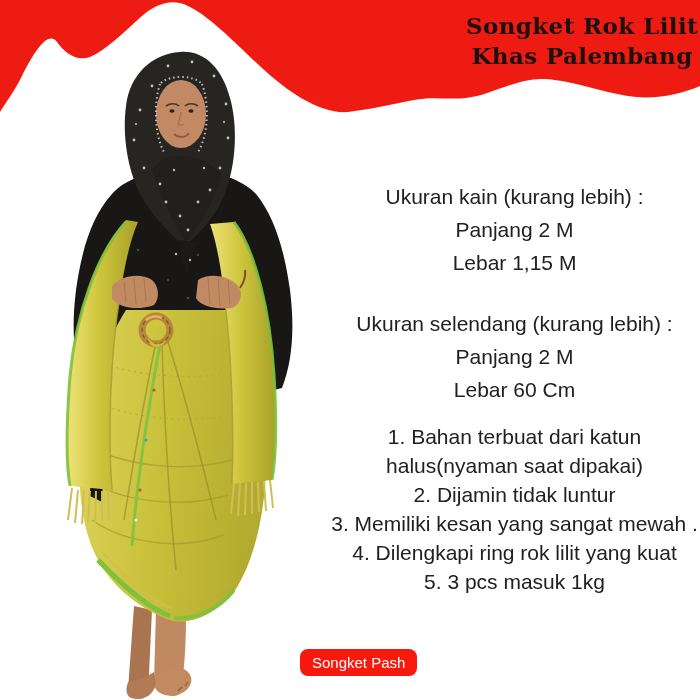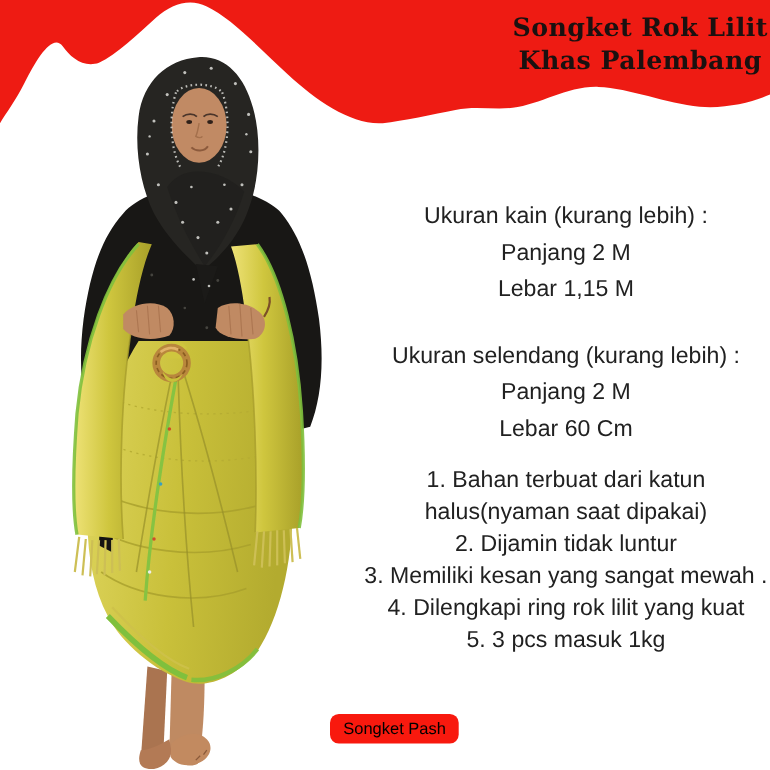--- a/index.html
+++ b/index.html
@@ -14,21 +14,21 @@
     line-height:30px;color:#1a1110;letter-spacing:.4px;
   }
   .details{
     position:absolute;top:180px;left:322px;width:385px;text-align:center;
     color:#212121;font-size:21px;
   }
   .measure-block{line-height:33px;margin:0 0 28px 0;}
   .measure-block.second{margin-bottom:16px;}
   .features{line-height:29px;}
   .badge{
-    position:absolute;left:300px;top:649px;background:#f8190e;color:#000000;
+    position:absolute;left:300px;top:649px;background:#f8190e;color:#ffffff;
     font-size:15px;line-height:27px;padding:0 12px;border-radius:8px;
     white-space:nowrap;
   }
   .photo-wrap{position:absolute;left:28px;top:50px;width:322px;height:650px;}
 </style>
 </head>
 <body>
 
 <svg class="wave-svg" width="700" height="230" viewBox="0 0 700 230" aria-hidden="true">
   <path d="M0 0 L700 0 L700 86

